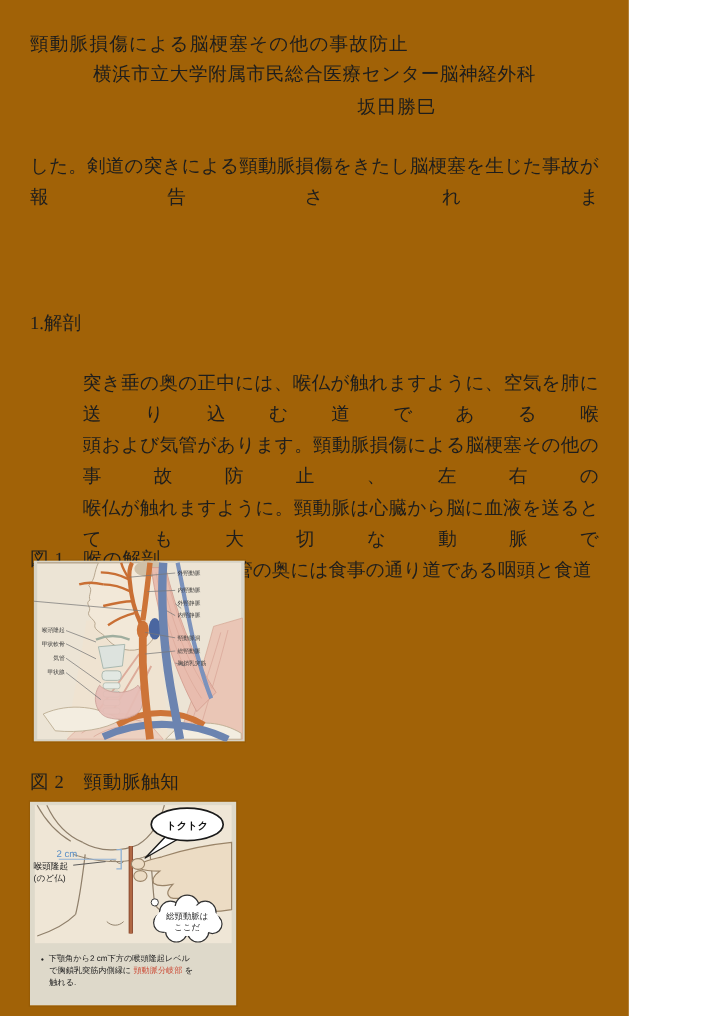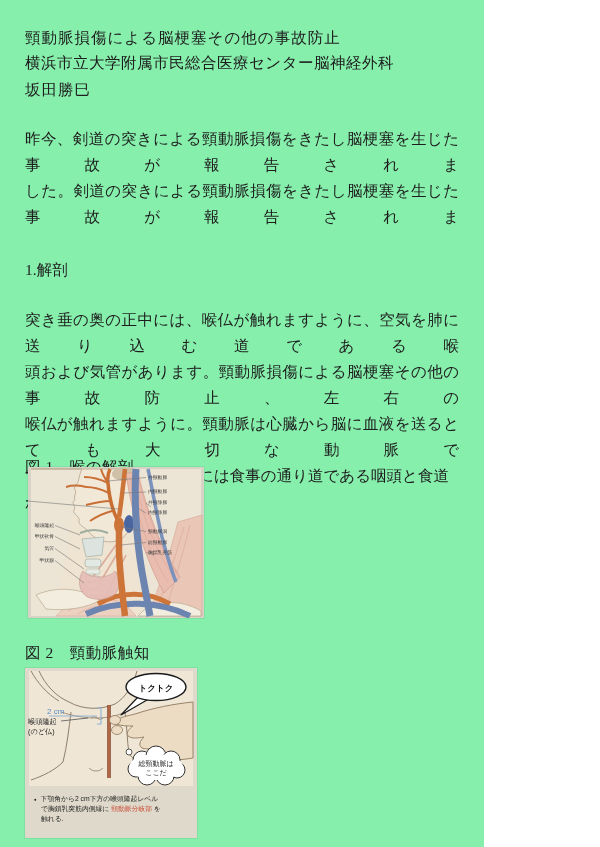--- a/index.html
+++ b/index.html
@@ -1,46 +1,45 @@
 <!DOCTYPE html>
 <html><head>
 <meta charset="utf-8">
 <style>
   html,body { margin:0; padding:0; background:#ffffff; }
   .page {
-    position:relative; width:484px; height:847px; background:#86efac;
+    position:relative; width:524px; height:847px; background:#a16207;
     font-family:"Liberation Serif","DejaVu Serif",serif; color:#1d1d1d; overflow:hidden;
   }
   .tblock { position:absolute; left:25px; right:25px; font-size:15.5px; line-height:26px; }
   .title  { top:25px; letter-spacing:1px; }
-  .affil  { top:50px; text-align:left; letter-spacing:0.5px; }
-  .author { position:absolute; left:25px; right:160px; top:77px; font-size:15.5px; line-height:26px; text-align:left; letter-spacing:1px; }
+  .affil  { top:50px; text-align:center; letter-spacing:0.5px; }
+  .author { position:absolute; left:25px; right:160px; top:77px; font-size:15.5px; line-height:26px; text-align:right; letter-spacing:1px; }
   .para .jline { text-align:justify; text-align-last:justify; }
   .heading { top:257px; }
   .p1 { top:126px; }
-  .p2 { top:307px; }
+  .p2 { top:307px;margin-left:44px; }
   .cap1 { top:438px; letter-spacing:0.5px;margin-top:16px; }
   .cap2 { top:640px; letter-spacing:0.5px; }
   .figure { position:absolute; box-shadow:0 0 0 1px rgba(0,0,0,0.06); }
   .fig1 { left:28px; top:467px; width:176px; height:151px; }
   .fig2 { left:25px; top:668px; width:172px; height:170px; }
   .figure svg { display:block; }
   .sans { font-family:"Liberation Sans","DejaVu Sans",sans-serif; }
 </style>
 </head>
 <body>
 
 <div class="page">
 
   <div class="tblock title">頸動脈損傷による脳梗塞その他の事故防止</div>
   <div class="tblock affil">横浜市立大学附属市民総合医療センター脳神経外科</div>
   <div class="author">坂田勝巳</div>
 
   <div class="tblock para p1">
-    <div class="jline">昨今、剣道の突きによる頸動脈損傷をきたし脳梗塞を生じた事故が報告されま</div>
     <div class="jline">した。剣道の突きによる頸動脈損傷をきたし脳梗塞を生じた事故が報告されま</div>
   </div>
 
   <div class="tblock heading">1.解剖</div>
 
   <div class="tblock para p2">
     <div class="jline">突き垂の奥の正中には、喉仏が触れますように、空気を肺に送り込む道である喉</div>
     <div class="jline">頭および気管があります。頸動脈損傷による脳梗塞その他の事故防止、左右の</div>
     <div class="jline">喉仏が触れますように。頸動脈は心臓から脳に血液を送るとても大切な動脈で</div>
     <div>す。そのさらに気管の奥には食事の通り道である咽頭と食道があります。</div>

